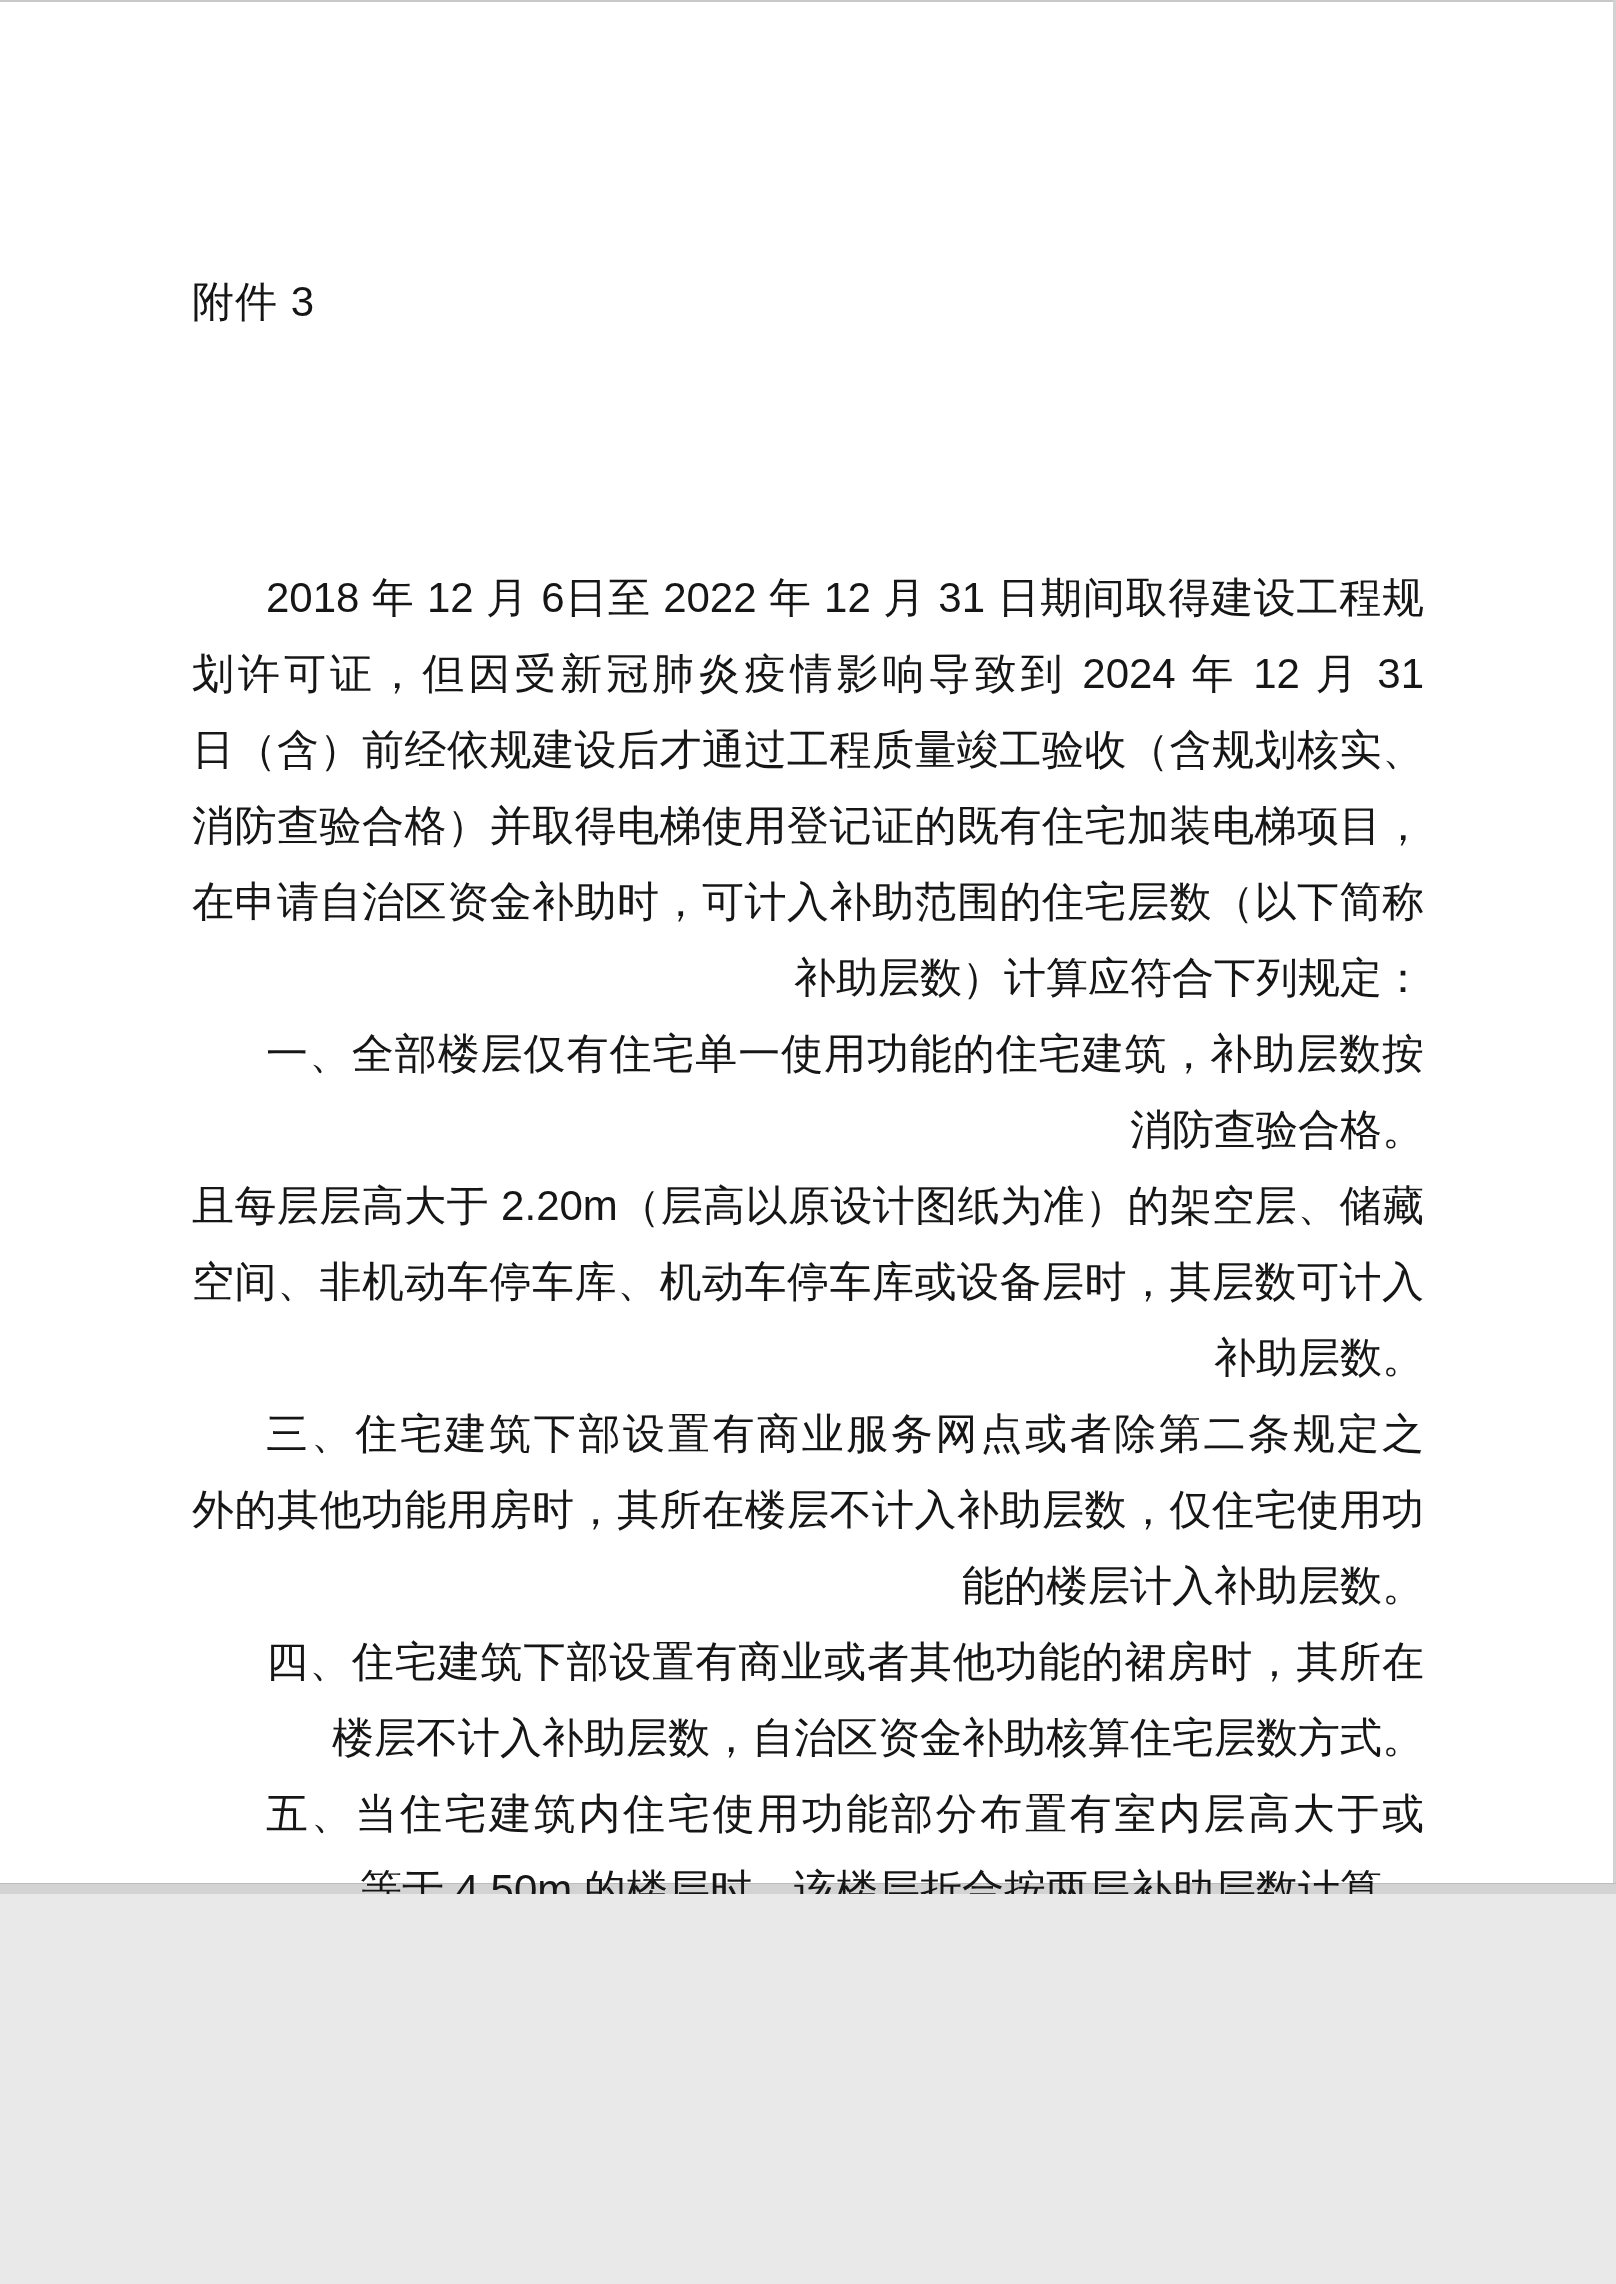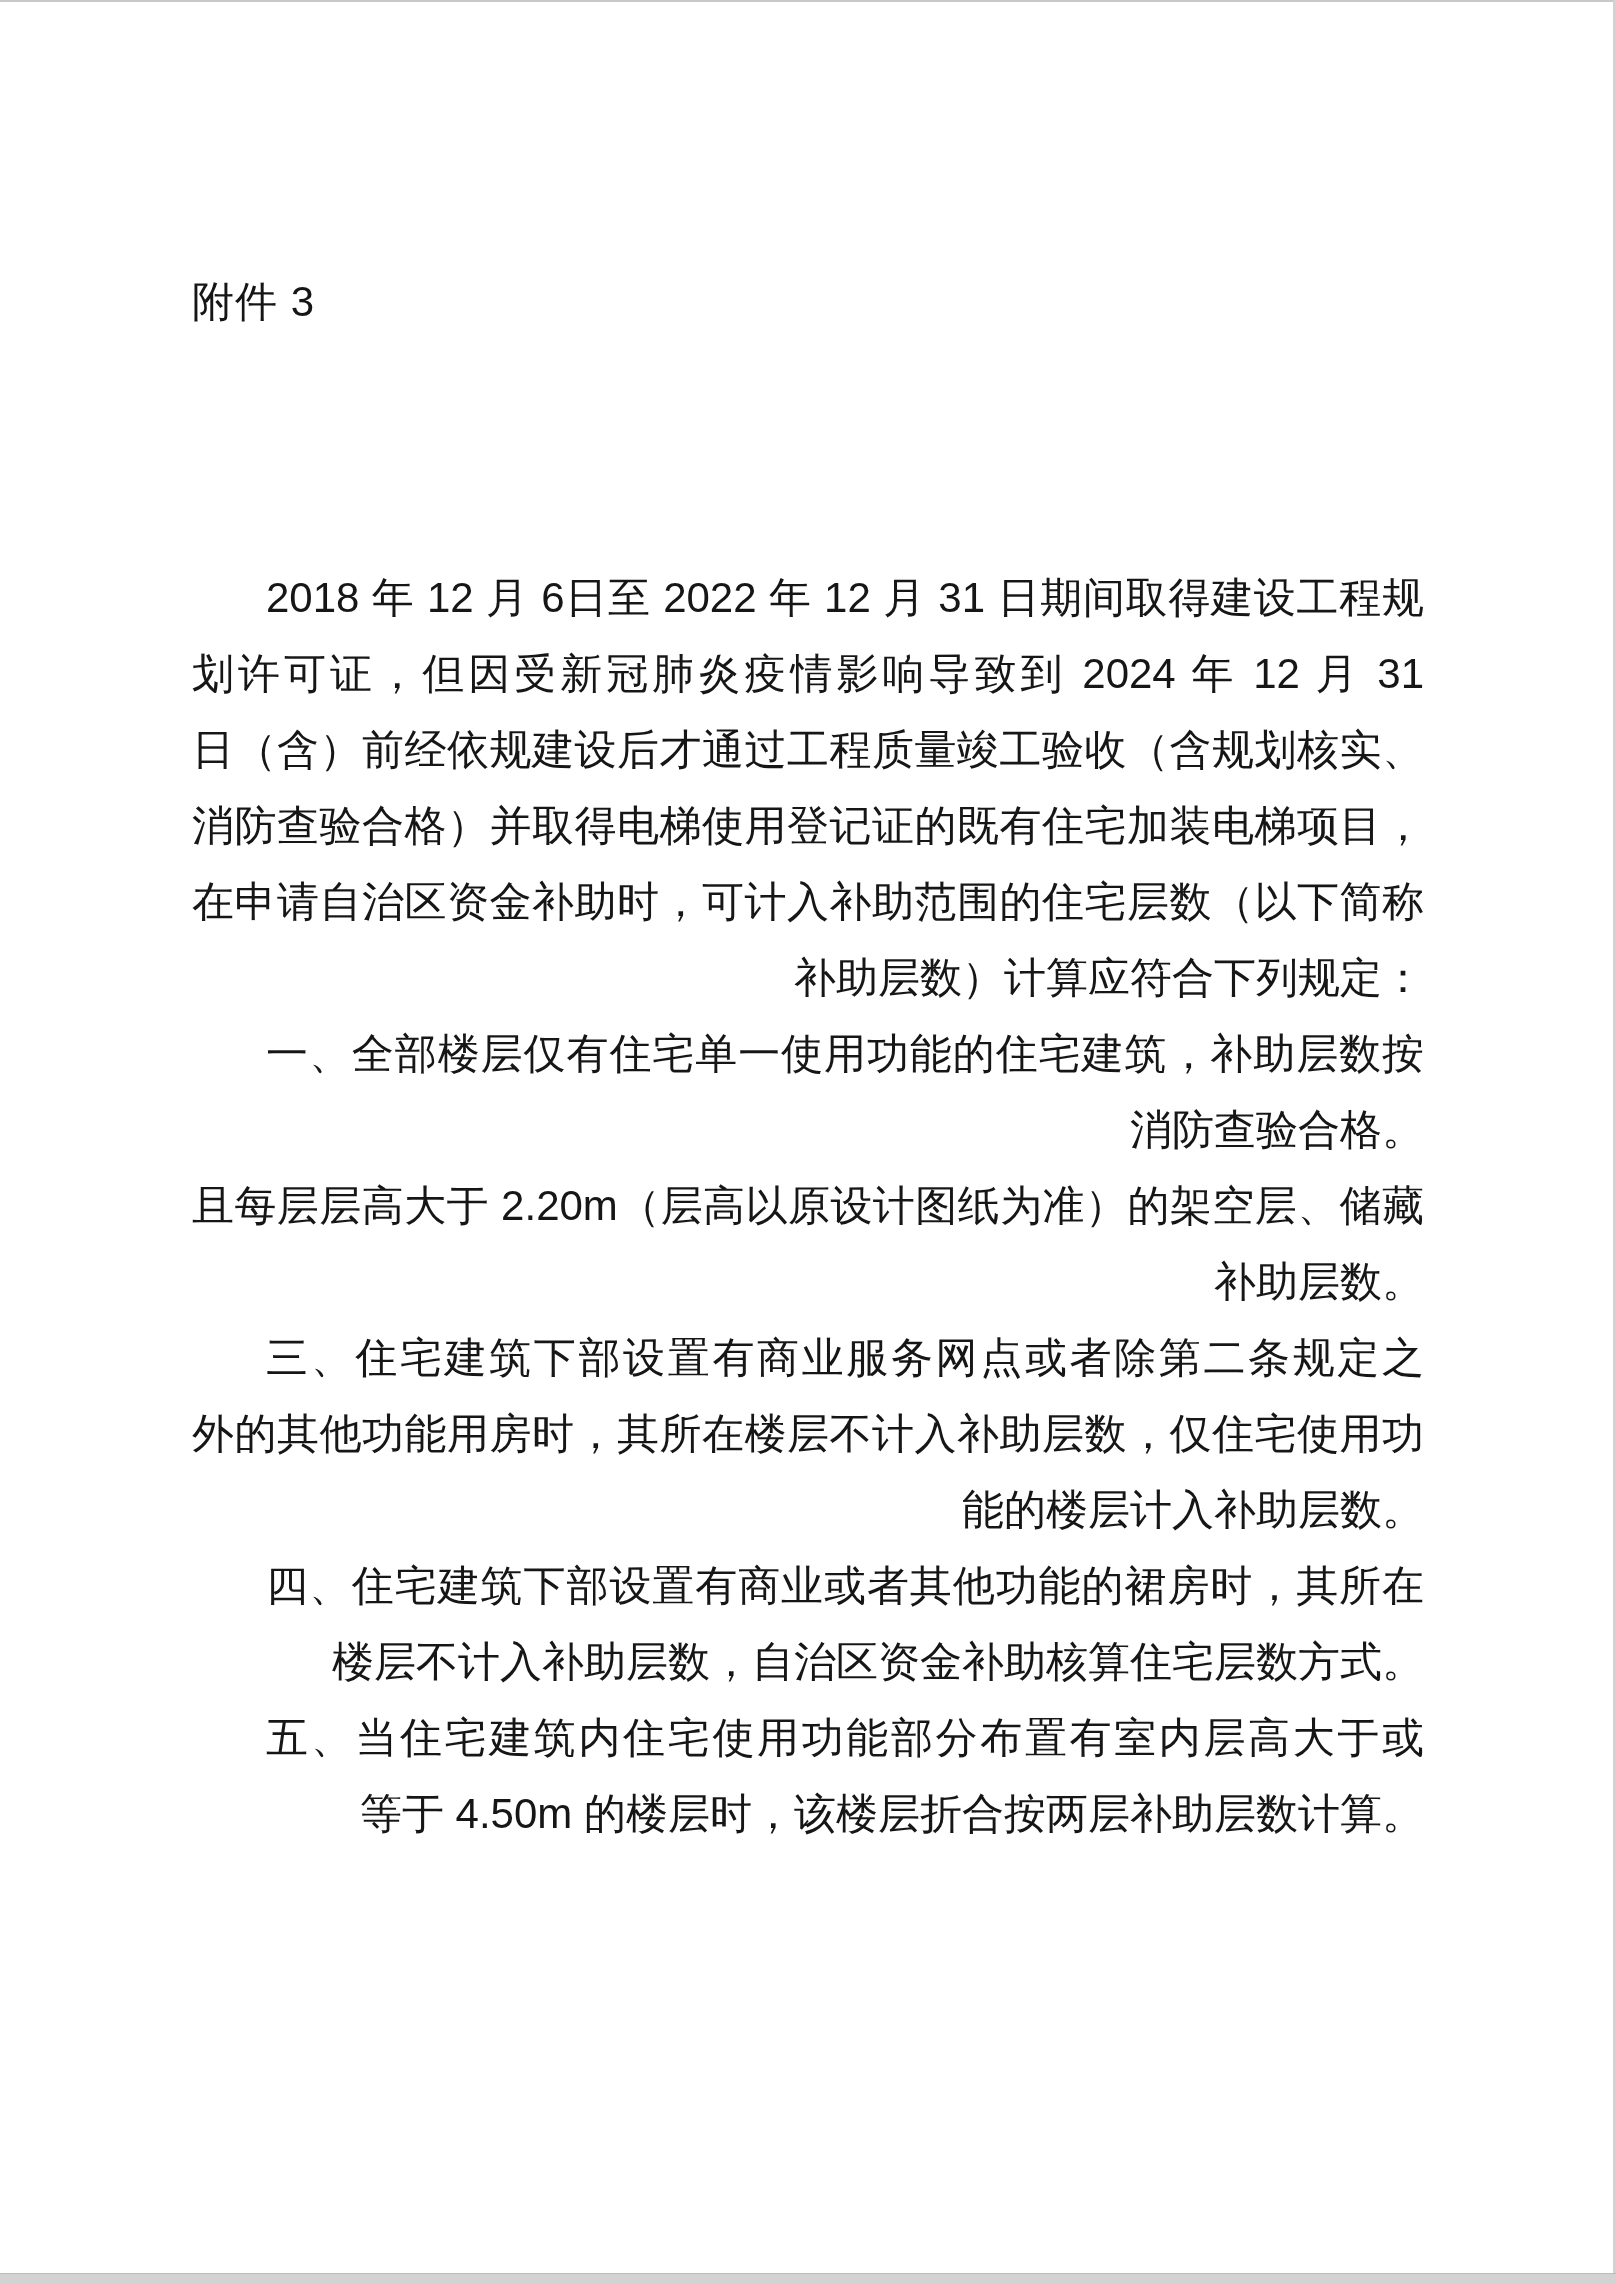--- a/index.html
+++ b/index.html
@@ -3,21 +3,21 @@
 <meta charset="utf-8">
 <style>
   html, body {
     margin: 0;
     padding: 0;
     background: #e9e9e9;
   }
   .page {
     position: relative;
     width: 1616px;
-    height: 2284px;
+    height: 1894px;
     background: #ffffff;
     overflow: hidden;
     font-family: "Liberation Sans", "DejaVu Sans", sans-serif;
     color: #1b1b1b;
   }
   
   .edge-top {
     position: absolute;
     top: 0; left: 0; right: 0;
     height: 2px;
@@ -93,20 +93,21 @@
   <div class="body-text">
     <div class="ln indent jfy">2018 年 12 月 6日至 2022 年 12 月 31 日期间取得建设工程规</div>
     <div class="ln jfy">划许可证，但因受新冠肺炎疫情影响导致到 2024 年 12 月 31</div>
     <div class="ln jfy">日（含）前经依规建设后才通过工程质量竣工验收（含规划核实、</div>
     <div class="ln jfy">消防查验合格）并取得电梯使用登记证的既有住宅加装电梯项目，</div>
     <div class="ln jfy">在申请自治区资金补助时，可计入补助范围的住宅层数（以下简称</div>
     <div class="ln">补助层数）计算应符合下列规定：</div>
     <div class="ln indent jfy">一、全部楼层仅有住宅单一使用功能的住宅建筑，补助层数按</div>
     <div class="ln">消防查验合格。</div>
     <div class="ln jfy">且每层层高大于 2.20m（层高以原设计图纸为准）的架空层、储藏</div>
+    <div class="ln jfy">空间、非机动车停车库、机动车停车库或设备层时，其层数可计入</div>
     <div class="ln">补助层数。</div>
     <div class="ln indent jfy">三、住宅建筑下部设置有商业服务网点或者除第二条规定之</div>
     <div class="ln jfy">外的其他功能用房时，其所在楼层不计入补助层数，仅住宅使用功</div>
     <div class="ln">能的楼层计入补助层数。</div>
     <div class="ln indent jfy">四、住宅建筑下部设置有商业或者其他功能的裙房时，其所在</div>
     <div class="ln">楼层不计入补助层数，自治区资金补助核算住宅层数方式。</div>
     <div class="ln indent jfy">五、当住宅建筑内住宅使用功能部分布置有室内层高大于或</div>
     <div class="ln">等于 4.50m 的楼层时，该楼层折合按两层补助层数计算。</div>
   </div>
 

